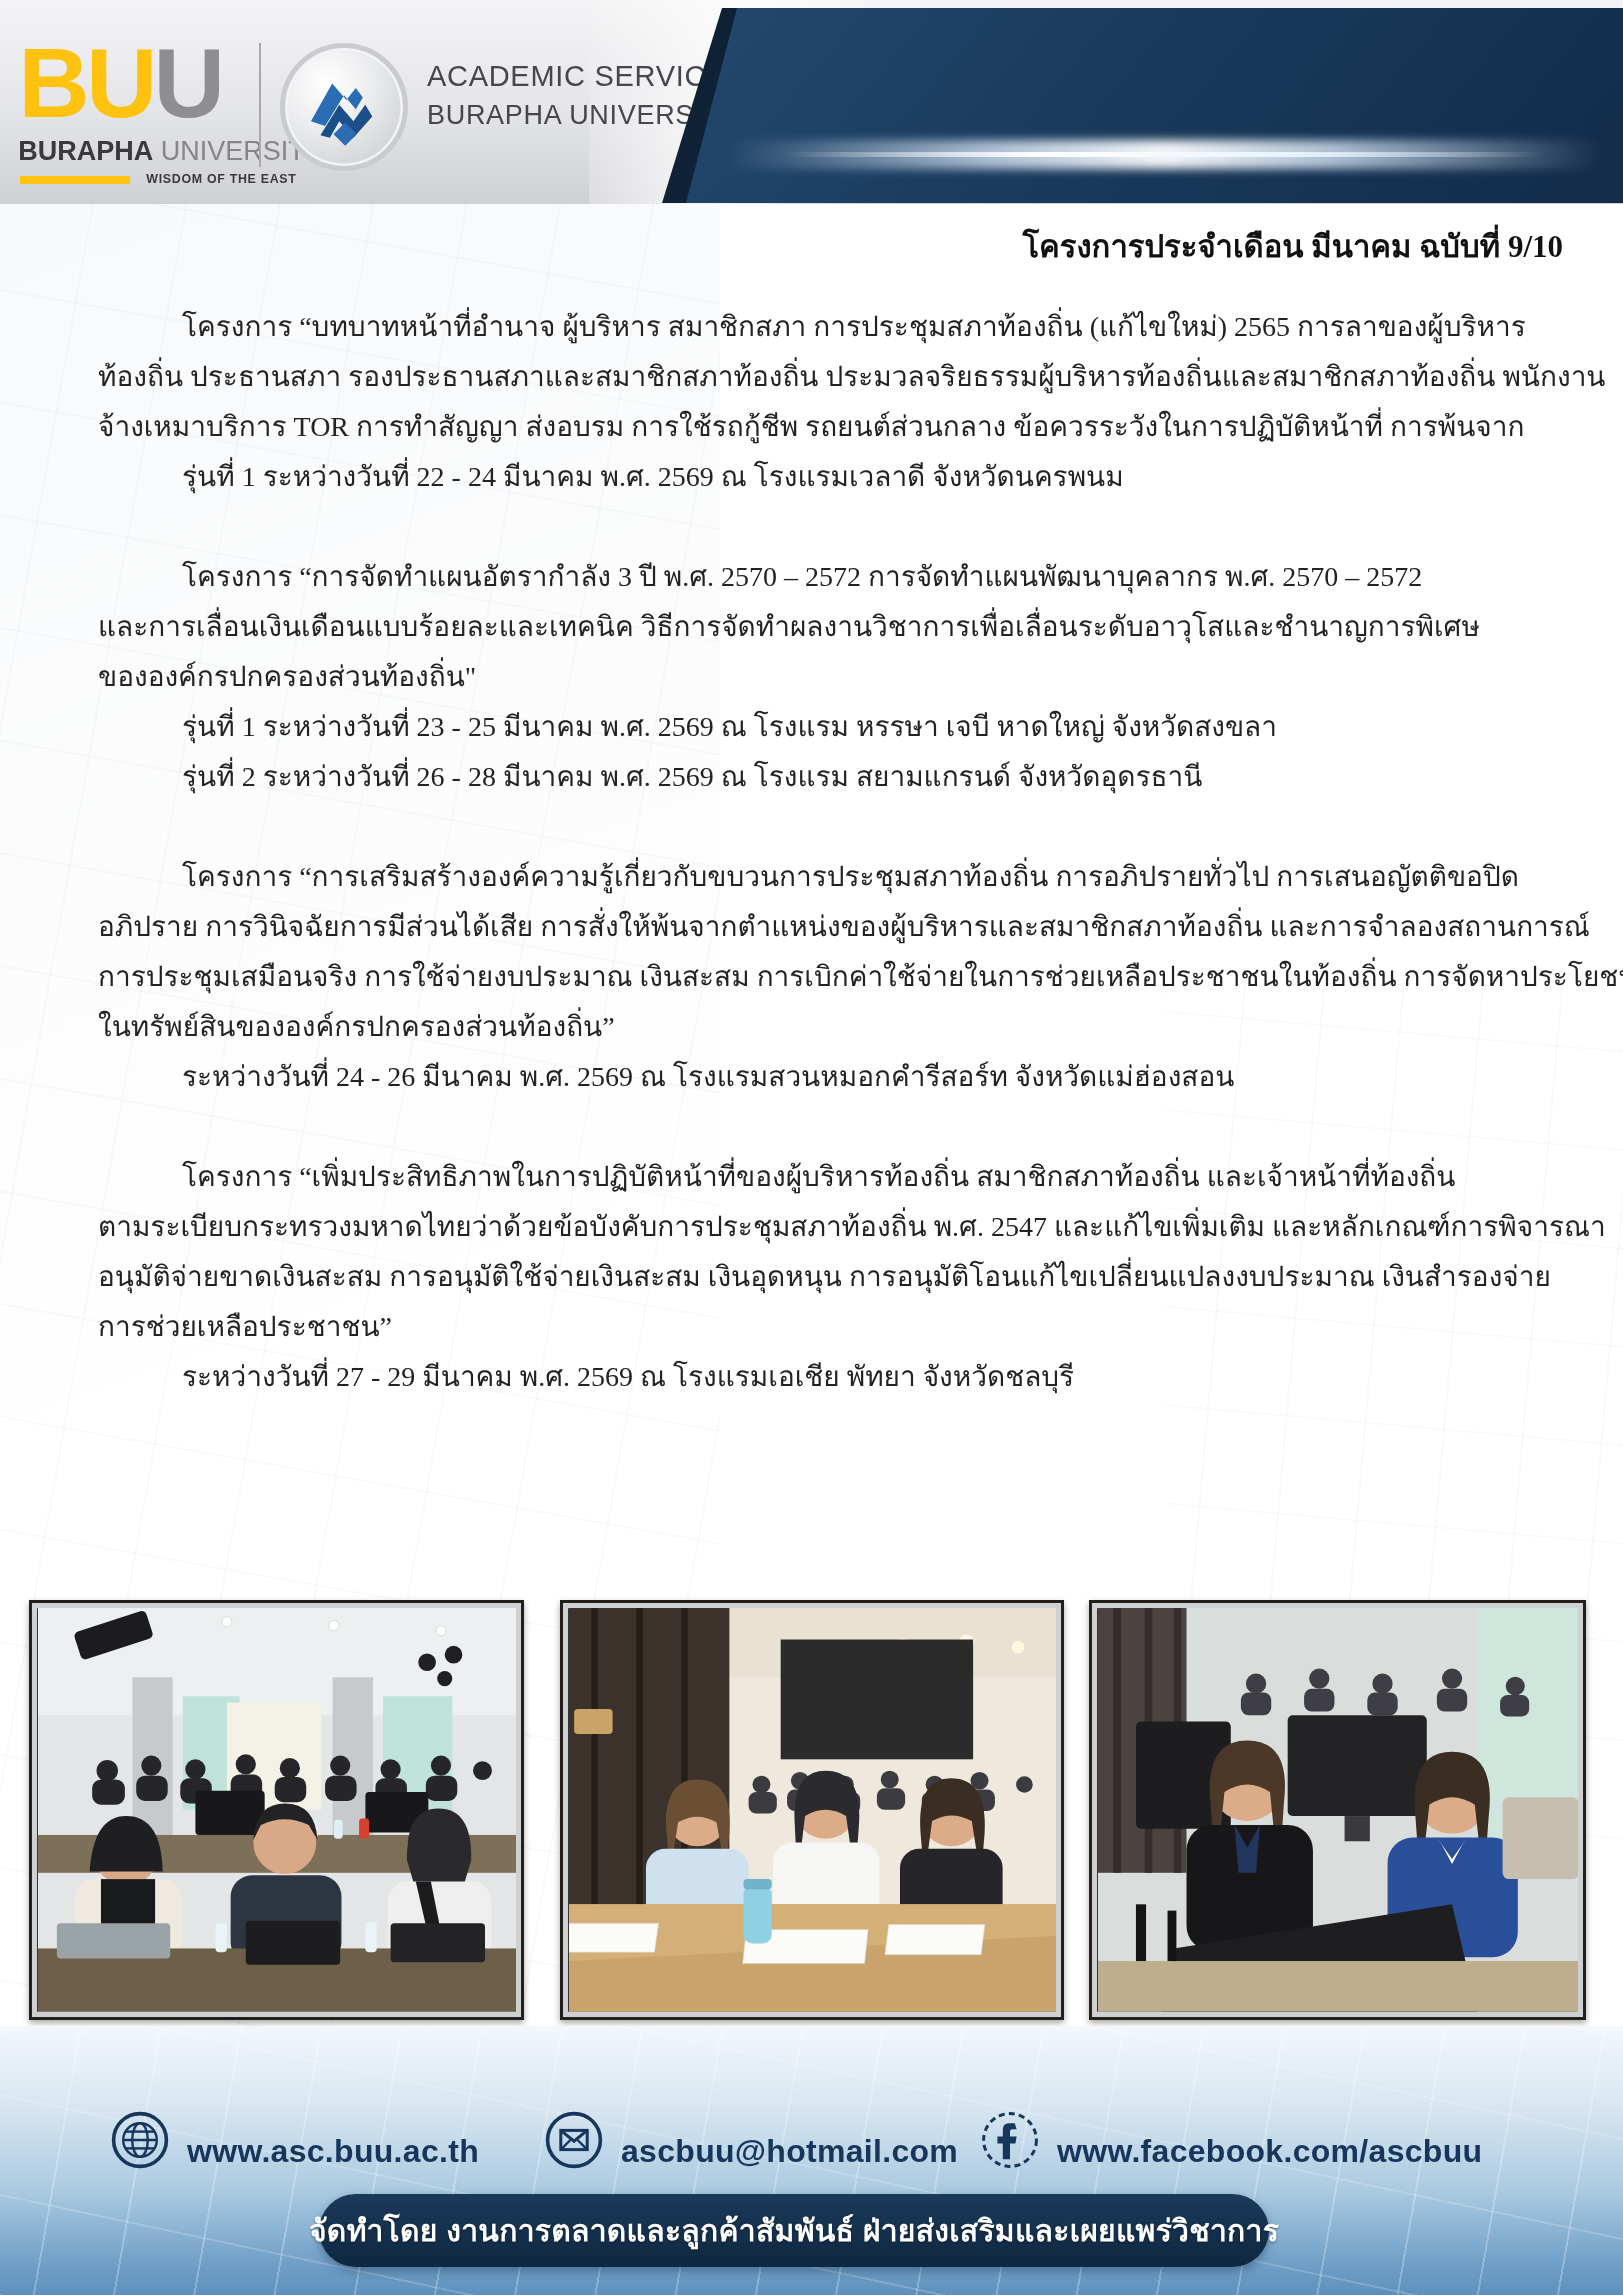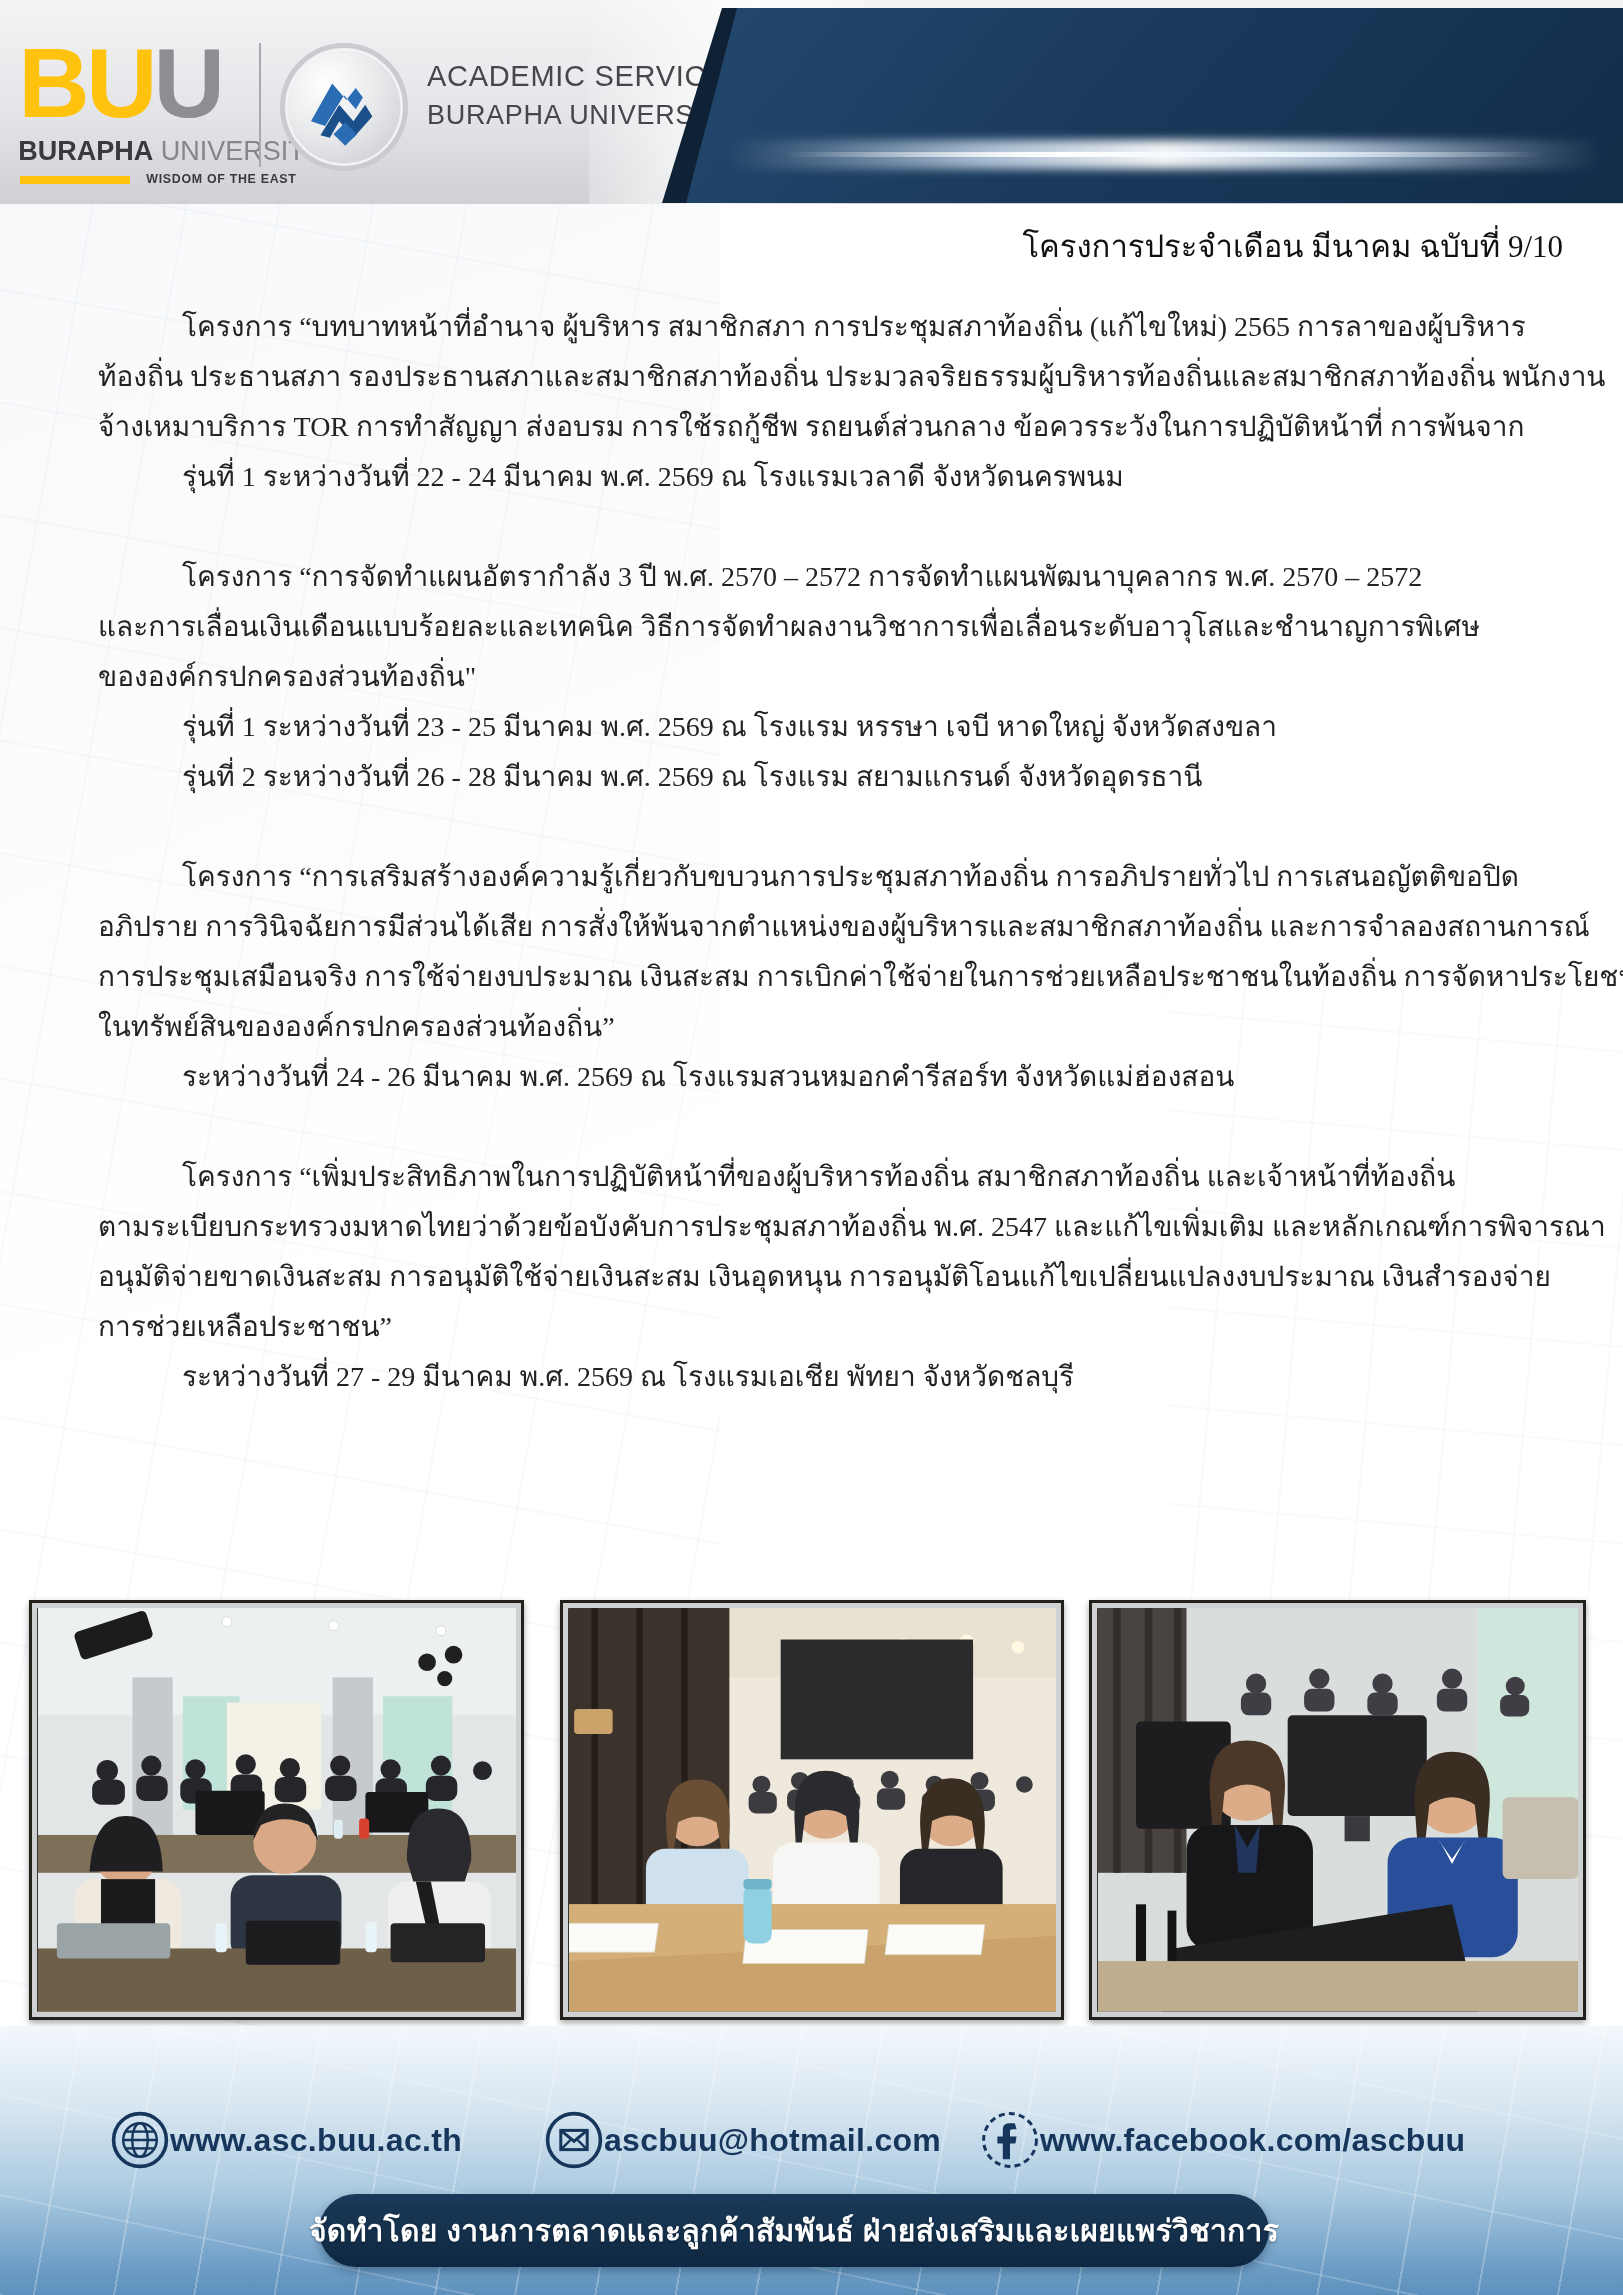--- a/index.html
+++ b/index.html
@@ -58,21 +58,21 @@
   .banner-title { position:absolute; top:51px; left:92px; right:26px; text-align:center;
     color:#ffffff; font-weight:bold; font-size:41px; letter-spacing:1.3px; white-space:nowrap;
     text-shadow:0 2px 3.9px rgba(0,0,0,0.55); }
   .banner-streak { position:absolute; bottom:34px; left:39px; right:19.6px; height:29px;
     background:linear-gradient(90deg, transparent 0%, rgba(220,235,250,0.75) 30%, rgba(255,255,255,0.95) 50%, rgba(220,235,250,0.75) 70%, transparent 100%);
     filter:blur(4.6px); border-radius:14.4px; }
   .banner-streak-core { position:absolute; bottom:46px; left:98px; right:79px; height:5.2px;
     background:linear-gradient(90deg, transparent, #ffffff 35%, #eaf4fd 65%, transparent); filter:blur(0.7px); }
 
   
-  .issue-label { position:absolute; top:221px; right:60px; font-size:31px; font-weight:normal; color:#111111;
+  .issue-label { position:absolute; top:221px; right:60px; font-size:31px; font-weight:bold; color:#111111;
     font-family:"Liberation Serif","DejaVu Serif",serif; }
 
   
   .doc-body { position:absolute; top:302px; left:98px; right:59px;
     font-family:"Liberation Serif","DejaVu Serif",serif; font-size:28px; color:#232323; line-height:50px; }
   .tline { white-space:nowrap; }
   .ind { padding-left:84px; }
   .pgap { margin-top:50px; }
 
   
@@ -86,21 +86,21 @@
 
   
   .footer { position:absolute; top:2026px; left:0; width:1623px; height:270px;
     background:linear-gradient(180deg,#f2f7fb 0%, #d8e6f1 30%, #a9c9e0 62%, #709fc7 88%, #5c90bc 100%); }
   .footer-grid { position:absolute; inset:0;
     background:
       repeating-linear-gradient(100deg, rgba(255,255,255,0.25) 0 2px, transparent 2px 79px),
       repeating-linear-gradient(12deg, rgba(255,255,255,0.18) 0 2px, transparent 2px 98px); }
 
   .contact-row { position:absolute; top:84px; left:0; width:100%; height:65px; }
-  .contact { position:absolute; display:flex; align-items:center; }
+  .contact { position:absolute; display:flex; align-items:flex-end; gap:17px; }
   .contact-1 { left:110px; }
   .contact-2 { left:544px; }
   .contact-3 { left:980px; }
   .contact-icon { width:60px; height:60px; flex:0 0 auto; }
   .contact-label { font-size:32px; font-weight:bold; color:#16365c; white-space:nowrap; letter-spacing:0.3px; }
 
   .footer-pill { position:absolute; top:168px; left:319px; width:950px; height:73px; border-radius:37px;
     background:linear-gradient(180deg,#1b3a59 0%, #14304c 55%, #0f2740 100%);
     box-shadow:0 3.9px 9.2px rgba(10,30,50,0.35);
     display:flex; align-items:center; justify-content:center; }

